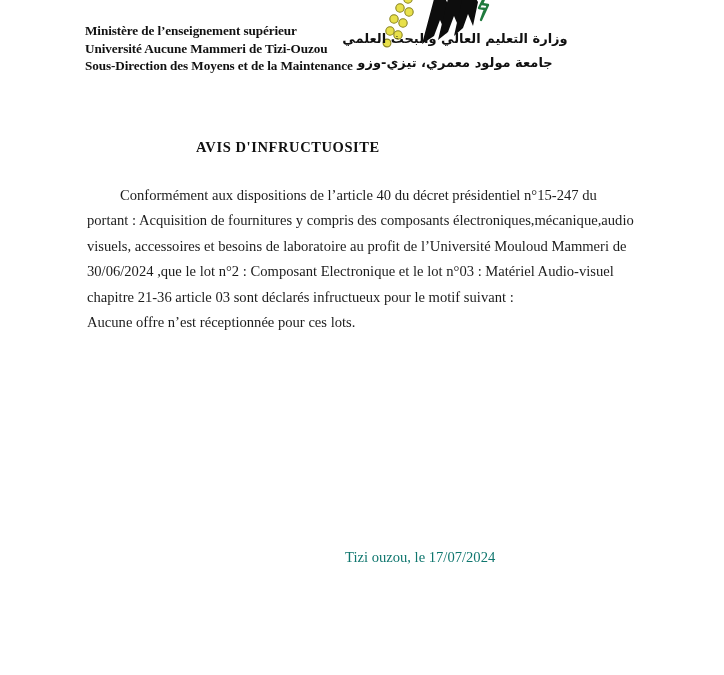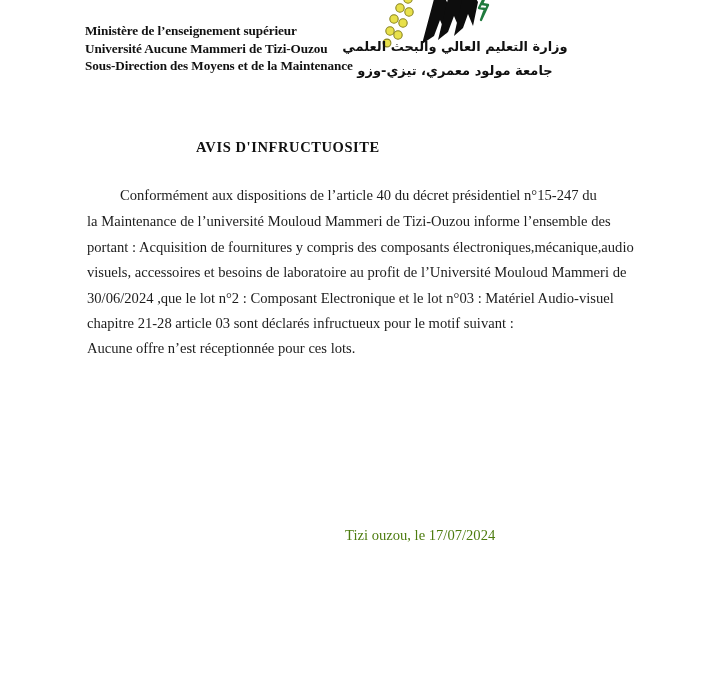--- a/index.html
+++ b/index.html
@@ -40,21 +40,21 @@
     letter-spacing: -0.1px;
   }
 
   .header-fr div {
     white-space: nowrap;
   }
 
   .header-ar {
     position: absolute;
     right: 40px;
-    top: 35px;
+    top: 27px;
     width: 290px;
     direction: rtl;
     text-align: center;
     font-family: "DejaVu Sans", "Liberation Sans", sans-serif;
     font-weight: bold;
     font-size: 13px;
     line-height: 24px;
     color: #111111;
   }
 
@@ -108,24 +108,24 @@
     line-height: 25.4px;
   }
 
   .body-line.indent {
     text-indent: 33px;
   }
 
   
   .date-line {
     position: absolute;
-    top: 527px;
+    top: 549px;
     left: 345px;
     font-size: 14.6px;
-    color: #4d7c0f;
+    color: #0f766e;
     white-space: nowrap;
     text-align: right;
   }
 </style>
 </head>
 <body>
 
 <div class="page">
 
   <div class="header">
@@ -163,23 +163,22 @@
       <div>وزارة التعليم العالي والبحث العلمي</div>
       <div>جامعة مولود معمري، تيزي-وزو</div>
     </div>
 
   </div>
 
   <div class="doc-title">AVIS D'INFRUCTUOSITE</div>
 
   <div class="body-block">
     <div class="body-line wide indent">Conformément aux dispositions de l’article 40 du décret présidentiel n°15-247 du</div>
-    <div class="body-line wide">la Maintenance de l’université Mouloud Mammeri de Tizi-Ouzou informe l’ensemble des</div>
     <div class="body-line tight">portant : Acquisition de fournitures y compris des composants électroniques,mécanique,audio</div>
     <div class="body-line tight">visuels, accessoires et besoins de laboratoire au profit de l’Université Mouloud Mammeri de</div>
     <div class="body-line tight">30/06/2024 ,que le lot n°2 : Composant Electronique  et le lot n°03 : Matériel Audio-visuel</div>
-    <div class="body-line tight">chapitre 21-28 article 03 sont  déclarés infructueux pour le motif suivant :</div>
+    <div class="body-line tight">chapitre 21-36 article 03 sont  déclarés infructueux pour le motif suivant :</div>
     <div class="body-line tight">Aucune offre n’est réceptionnée pour ces lots.</div>
   </div>
 
   <div class="date-line">Tizi ouzou, le 17/07/2024</div>
 
 </div>
 
 </body></html>

